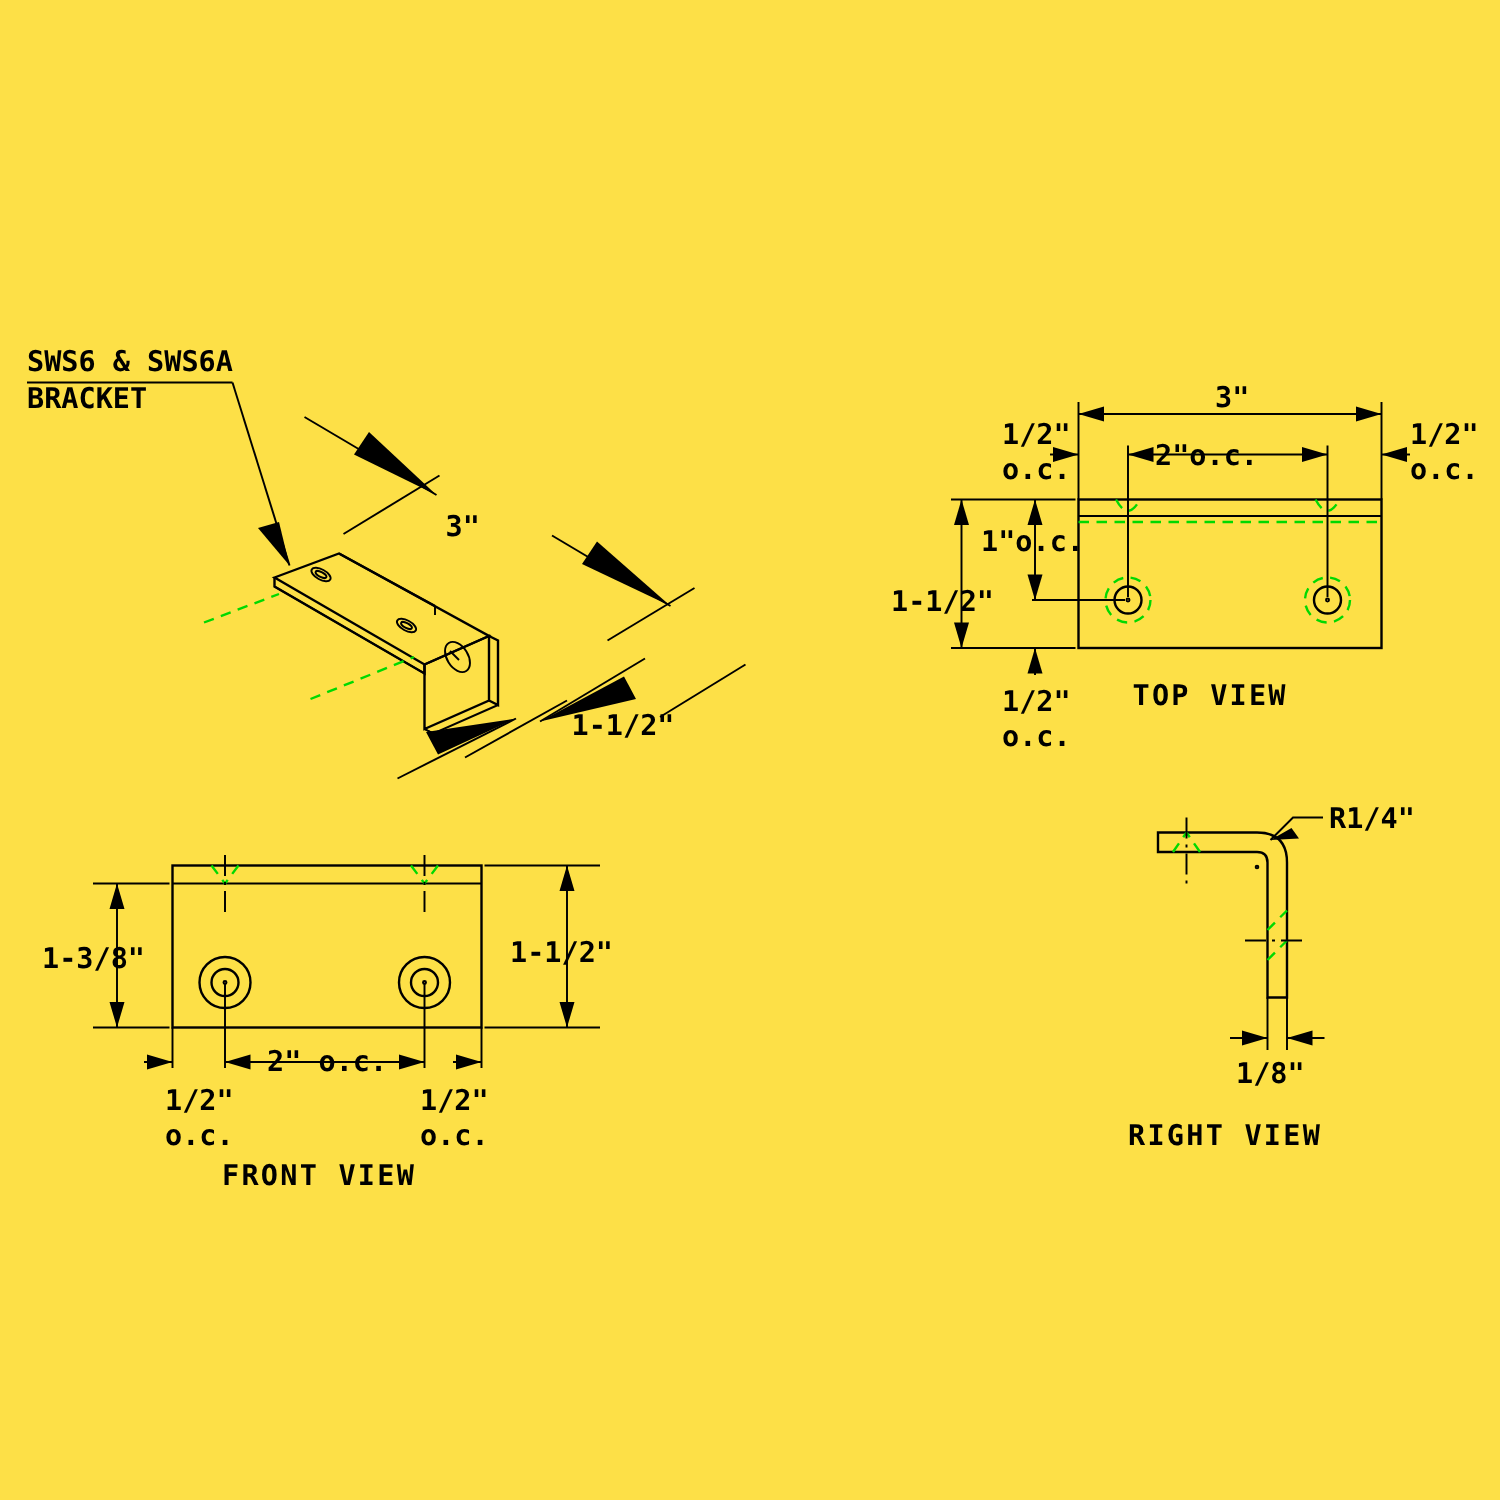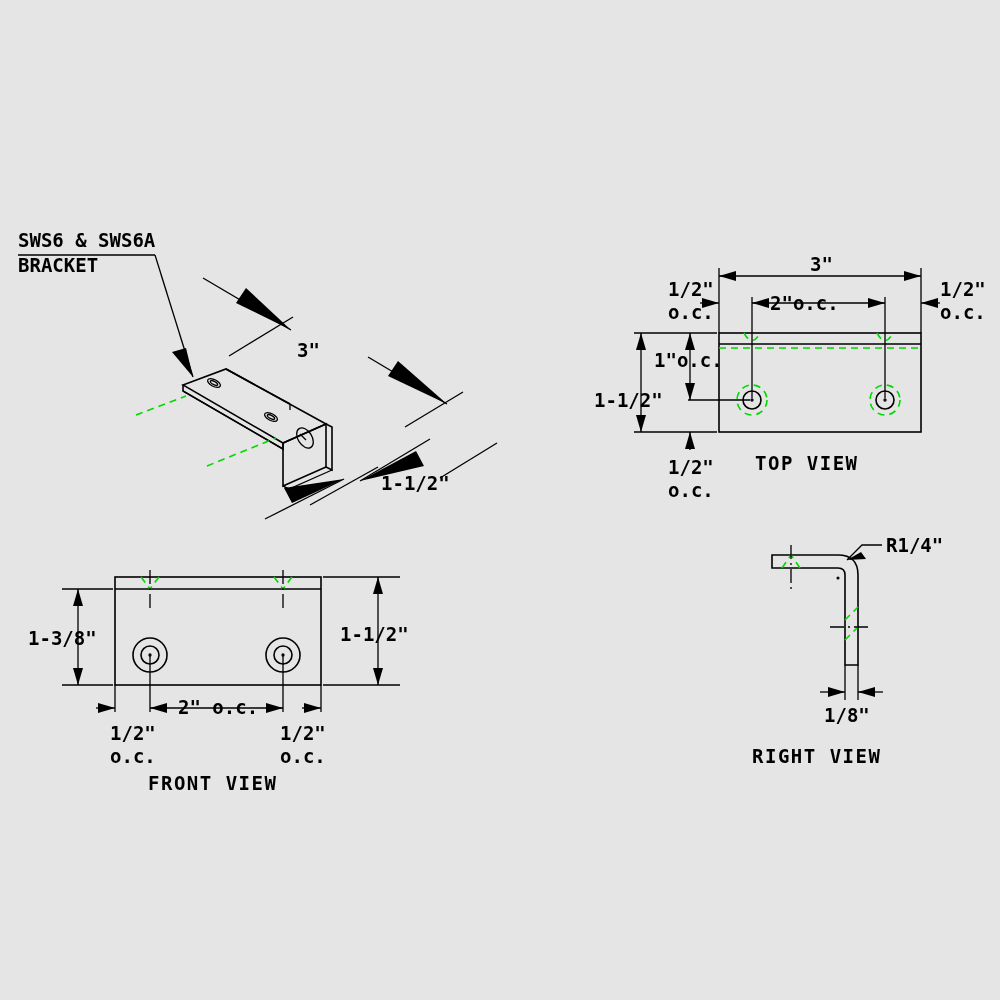--- a/index.html
+++ b/index.html
@@ -4,21 +4,21 @@
 <style>
   html, body {
     margin: 0;
     padding: 0;
     background: #ffffff;
   }
   #sheet {
     position: relative;
     width: 1000px;
     height: 1000px;
-    background: #e5e5e5;
+    background: #fde047;
     overflow: hidden;
     font-family: "DejaVu Sans Mono", "Liberation Mono", monospace;
   }
   svg#drawing {
     position: absolute;
     left: 0;
     top: 0;
     width: 1000px;
     height: 1000px;
   }

